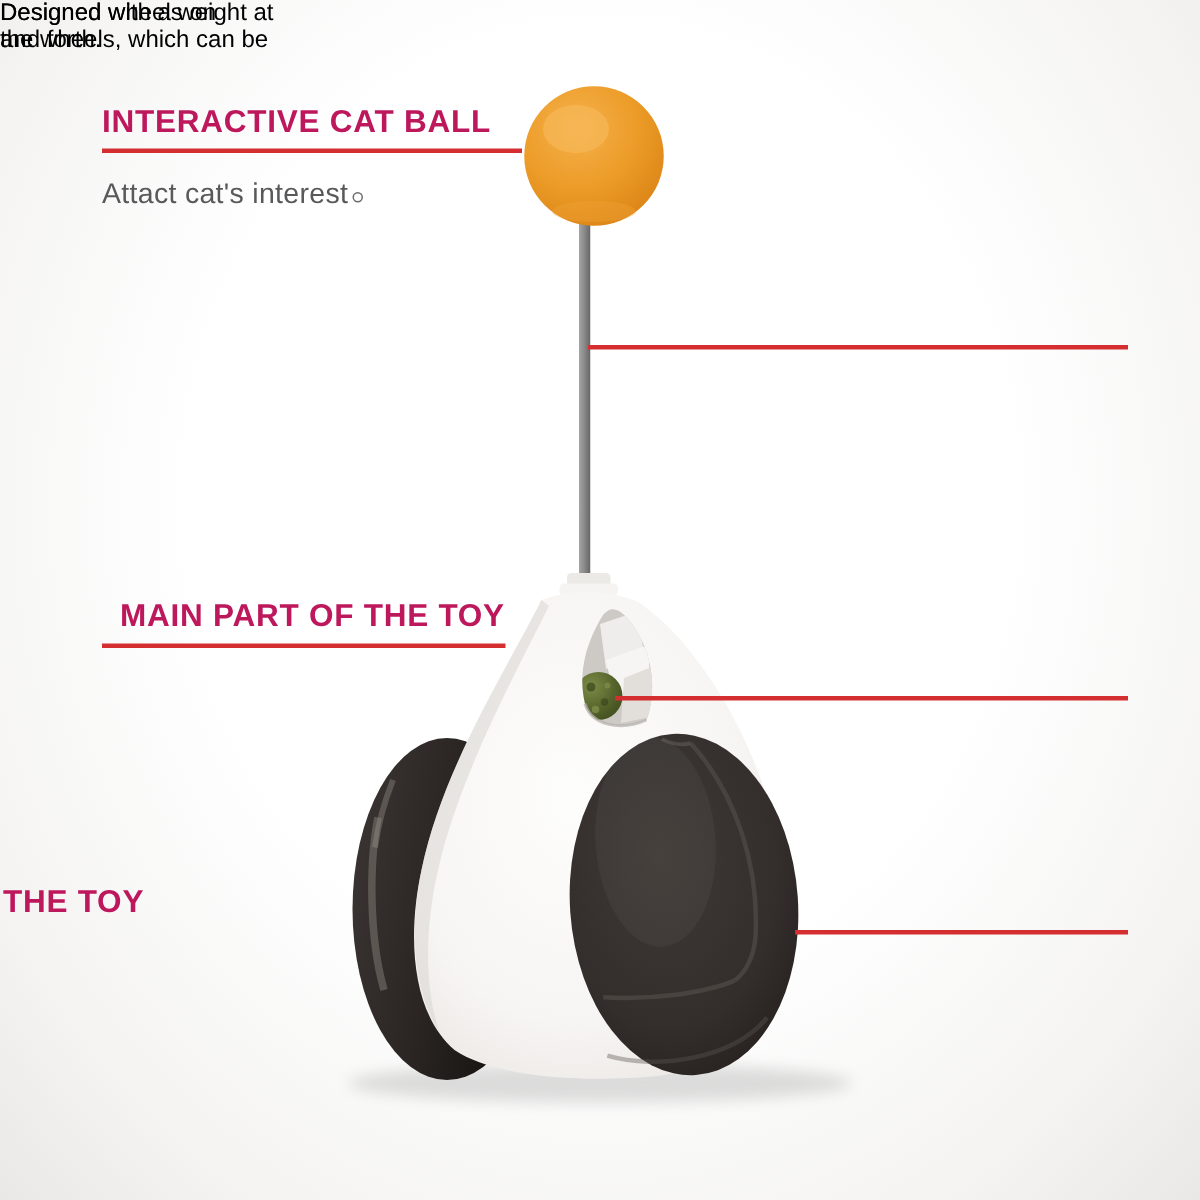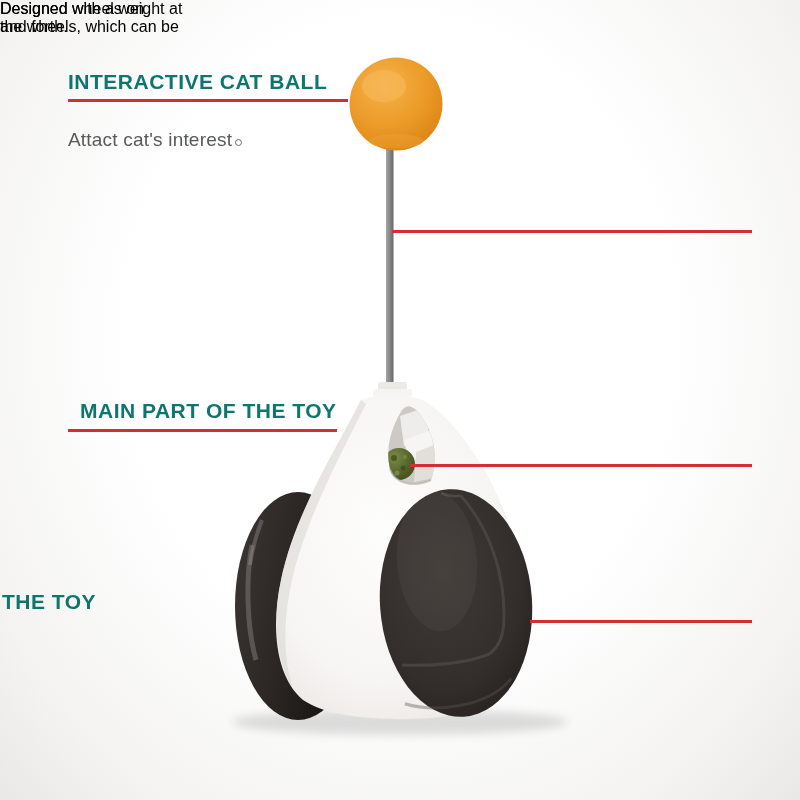--- a/index.html
+++ b/index.html
@@ -7,21 +7,21 @@
     width:800px;height:800px;overflow:hidden;
     font-family:"Liberation Sans","DejaVu Sans",sans-serif;
     background:radial-gradient(ellipse at 50% 42%, #ffffff 48%, #f4f3f2 82%, #e9e8e7 100%);
     position:relative;
   }
   .stage{position:absolute;inset:0;}
   .product-svg{position:absolute;left:0;top:0;width:800px;height:800px;}
   .callout{position:absolute;}
   .callout-title{
     margin:0;font-weight:bold;font-size:21px;letter-spacing:.5px;
-    color:#0f766e;line-height:26px;white-space:nowrap;
+    color:#be185d;line-height:26px;white-space:nowrap;
   }
   .pointer-line{position:absolute;height:3px;background:#d42e31;}
   .callout-desc{
     margin:0;font-size:19px;color:#58595b;line-height:23.5px;letter-spacing:.2px;
     white-space:nowrap;
   }
   .align-right{text-align:right;}
   .circle-period{
     display:inline-block;width:5px;height:5px;border:1.5px solid #6a6b6d;
     border-radius:50%;margin-left:3px;vertical-align:baseline;
@@ -130,21 +130,21 @@
       <ellipse cx="384" cy="86" rx="22" ry="16" fill="#f8bc5e" opacity="0.55"></ellipse>
       <ellipse cx="396" cy="141" rx="28" ry="7" fill="#f0a538" opacity="0.35"></ellipse>
     </g>
   </svg>
 
   <section class="callout">
     <h2 class="callout-title" style="position:absolute;left:68px;top:69px;">
       <div>INTERACTIVE CAT BALL</div>
     </h2>
     <div class="pointer-line" style="left:68px;top:99px;width:280px;"></div>
-    <p class="callout-desc" style="position:absolute;left:68px;top:128px;text-align:center;"><span>Attact cat's interest</span><span class="circle-period"></span></p>
+    <p class="callout-desc" style="position:absolute;left:68px;top:118px;text-align:center;"><span>Attact cat's interest</span><span class="circle-period"></span></p>
   </section>
 
   <section class="callout">
 
     <div class="pointer-line" style="left:392px;top:230px;width:360px;"></div>
 
   </section>
 
   <section class="callout">
     <h2 class="callout-title" style="position:absolute;left:80px;top:398px;">

